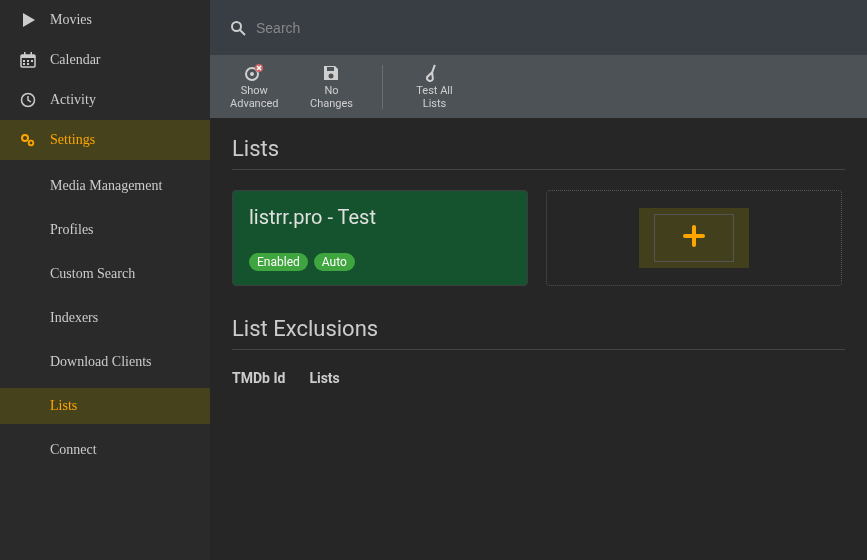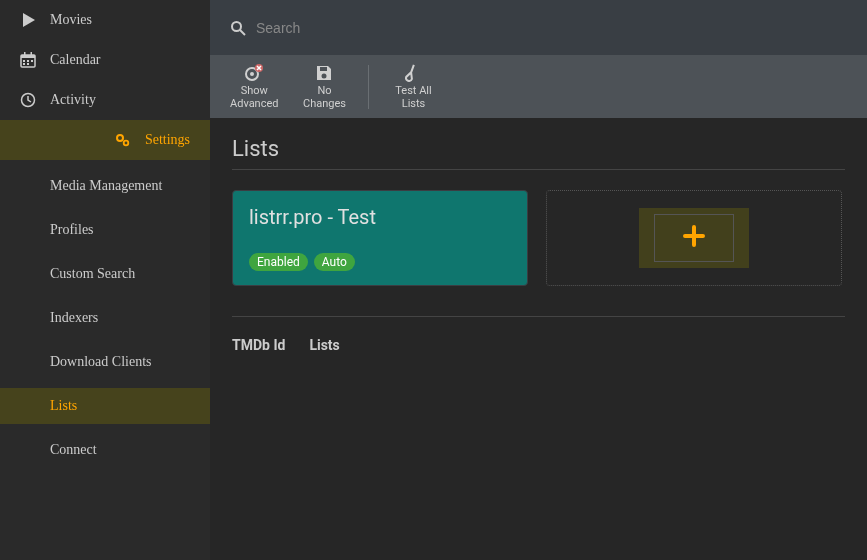--- a/index.html
+++ b/index.html
@@ -32,21 +32,20 @@
     align-items: center;
     padding: 12px 20px;
     color: #ccc;
     cursor: pointer;
     font-size: 14px;
     gap: 14px;
   }
   .nav-item.active {
     color: #ffa500;
     background: rgba(90,85,20,0.6);
-    justify-content: flex-end;
   }
   .nav-item.active .icon { fill: #ffa500; color: #ffa500; }
   .nav-sub {
     padding: 10px 20px 10px 50px;
     font-size: 14px;
     margin-top: 8px;
   }
   .nav-sub.active {
     color: #ffa500;
     background: rgba(90,85,20,0.6);
@@ -69,21 +68,21 @@
     color: #ccc;
     font-size: 14px;
     width: 200px;
   }
   .search-input::placeholder { color: #888; }
   .toolbar {
     background: #4d5257;
     display: flex;
     align-items: center;
     padding: 6px 12px;
-    gap: 8px;
+    gap: 15px;
   }
   .tool-btn {
     display: flex;
     flex-direction: column;
     align-items: center;
     justify-content: center;
     color: #d0d0d0;
     font-size: 11px;
     line-height: 1.15;
     text-align: center;
@@ -98,21 +97,21 @@
     font-size: 22px;
     font-weight: 400;
     color: #ccc;
     margin-bottom: 4px;
   }
   .hr { border: none; border-bottom: 1px solid #444; margin: 8px 0 20px; }
   .cards { display: flex; gap: 18px; margin-bottom: 30px; }
   .card {
     width: 296px;
     height: 96px;
-    background: #0f766e;
+    background: #14532d;
     border: 1px solid #3a3d42;
     border-radius: 4px;
     padding: 14px 16px;
     display: flex;
     flex-direction: column;
     justify-content: space-between;
     cursor: pointer;
   }
   .card-title { font-size: 20px; color: #e0e0e0; }
   .badges { display:flex; gap:6px; }
@@ -283,20 +282,21 @@
           <div class="plus-tile">
             <span>
               <svg width="26" height="26" viewBox="0 0 26 26">
                   <path d="M13 4 V22 M4 13 H22" stroke="#ffa500" stroke-width="4" stroke-linecap="round"></path>
                 </svg>
             </span>
           </div>
         </div>
       </div>
 
+      <div class="section-title">List Exclusions</div>
       <hr class="hr">
       <div class="tbl-head">
         <span>TMDb Id</span>
         <span>Lists</span>
       </div>
     </div>
   </main>
 </div>
 
 </body></html>

